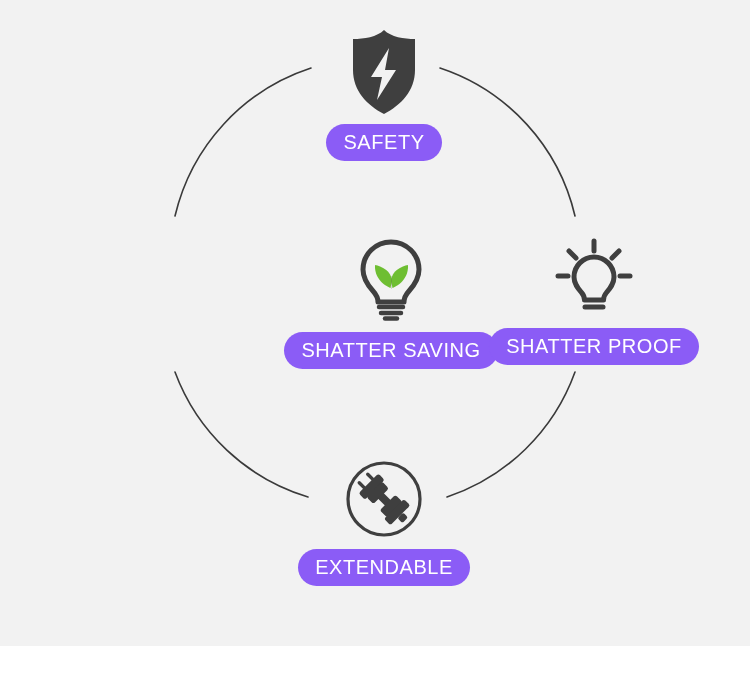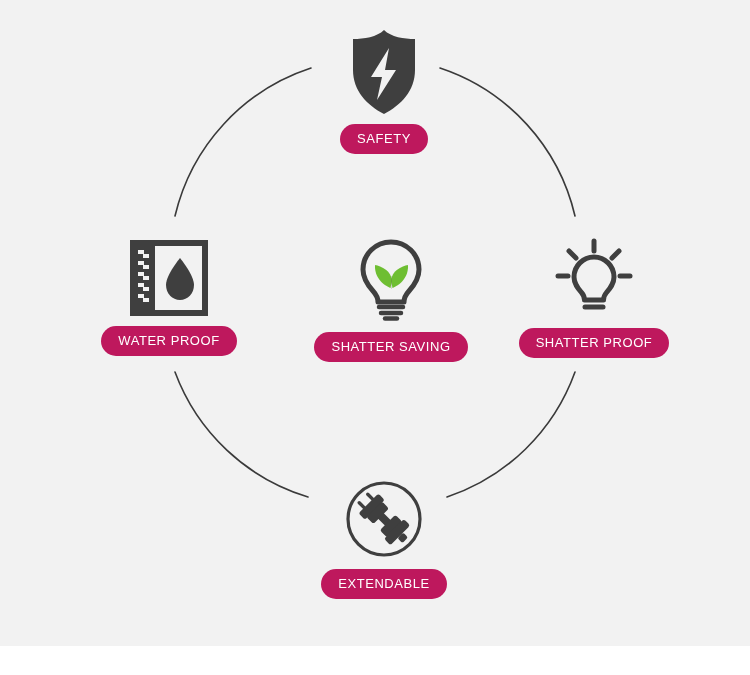--- a/index.html
+++ b/index.html
@@ -38,45 +38,45 @@
     position: absolute;
     display: flex;
     flex-direction: column;
     align-items: center;
   }
   .node-icon {
     display: block;
     line-height: 0;
   }
   .pill {
-    background: #be185d;
+    background: #8b5cf6;
     color: #ffffff;
     border-radius: 999px;
-    font-size: 13px;
+    font-size: 20px;
     letter-spacing: 0.55px;
     line-height: 1;
     padding: 8px 17px 9px 17px;
     white-space: nowrap;
     font-family: "Liberation Sans", sans-serif;
   }
 
   
   #node-safety        { left: 324px; top: 28px;  width: 120px; }
   #node-safety .pill  { margin-top: 8px; }
 
   #node-waterproof       { left: 96px;  top: 240px; width: 146px; }
   #node-waterproof .pill { margin-top: 10px; }
 
   #node-energy        { left: 306px; top: 238px; width: 170px; }
   #node-energy .pill  { margin-top: 10px; }
 
   #node-shatter        { left: 514px; top: 238px; width: 160px; }
   #node-shatter .pill  { margin-top: 10px; }
 
-  #node-extendable       { left: 314px; top: 479px; width: 140px; }
+  #node-extendable       { left: 314px; top: 459px; width: 140px; }
   #node-extendable .pill { margin-top: 10px; }
 </style>
 </head>
 <body>
 
 <div id="infographic">
 
   <div class="panel-bg"></div>
 
   <svg class="ring-layer" viewBox="0 0 750 675" xmlns="http://www.w3.org/2000/svg">
@@ -95,40 +95,20 @@
   <div class="node" id="node-safety">
     <span class="node-icon">
       <svg width="72" height="88" viewBox="0 0 72 88" xmlns="http://www.w3.org/2000/svg">
         <path fill="#3f3f3f" d="M36 2 C29 9 16 11 5 11 L5 42 C5 63 19 77 36 86 C53 77 67 63 67 42 L67 11 C56 11 43 9 36 2 Z"></path>
         <path fill="#f2f2f2" d="M41 20 L23 49 L34 49 L29 72 L48 42 L37 42 Z"></path>
       </svg>
     </span>
     <span class="pill">SAFETY</span>
   </div>
 
-  <div class="node" id="node-waterproof">
-    <span class="node-icon">
-      <svg width="78" height="76" viewBox="0 0 78 76" xmlns="http://www.w3.org/2000/svg">
-
-        <rect x="3" y="3" width="72" height="70" fill="none" stroke="#3f3f3f" stroke-width="6"></rect>
-
-        <rect x="6" y="6" width="19" height="64" fill="#3f3f3f"></rect>
-        <g fill="#f2f2f2">
-          <path d="M8 10 h6 v4 h5 v4 h-6 v-4 h-5 z"></path>
-          <path d="M8 21 h6 v4 h5 v4 h-6 v-4 h-5 z"></path>
-          <path d="M8 32 h6 v4 h5 v4 h-6 v-4 h-5 z"></path>
-          <path d="M8 43 h6 v4 h5 v4 h-6 v-4 h-5 z"></path>
-          <path d="M8 54 h6 v4 h5 v4 h-6 v-4 h-5 z"></path>
-        </g>
-
-        <path fill="#3f3f3f" d="M50 18 C50 18 36 35 36 45 C36 53.5 42.3 60 50 60 C57.7 60 64 53.5 64 45 C64 35 50 18 50 18 Z"></path>
-      </svg>
-    </span>
-    <span class="pill">WATER PROOF</span>
-  </div>
 
   <div class="node" id="node-energy">
     <span class="node-icon">
       <svg width="72" height="84" viewBox="0 0 72 84" xmlns="http://www.w3.org/2000/svg">
 
         <path fill="none" stroke="#3f3f3f" stroke-width="5" stroke-linejoin="round" d="M36 4 C20.5 4 8 16.3 8 31.5 C8 41 13 47.5 18 53 C21.5 56.9 23 60 23 64 L49 64 C49 60 50.5 56.9 54 53 C59 47.5 64 41 64 31.5 C64 16.3 51.5 4 36 4 Z"></path>
 
         <g stroke="#3f3f3f" stroke-width="4.5" stroke-linecap="round">
           <line x1="24" y1="69" x2="48" y2="69"></line>
           <line x1="26" y1="75" x2="46" y2="75"></line>

